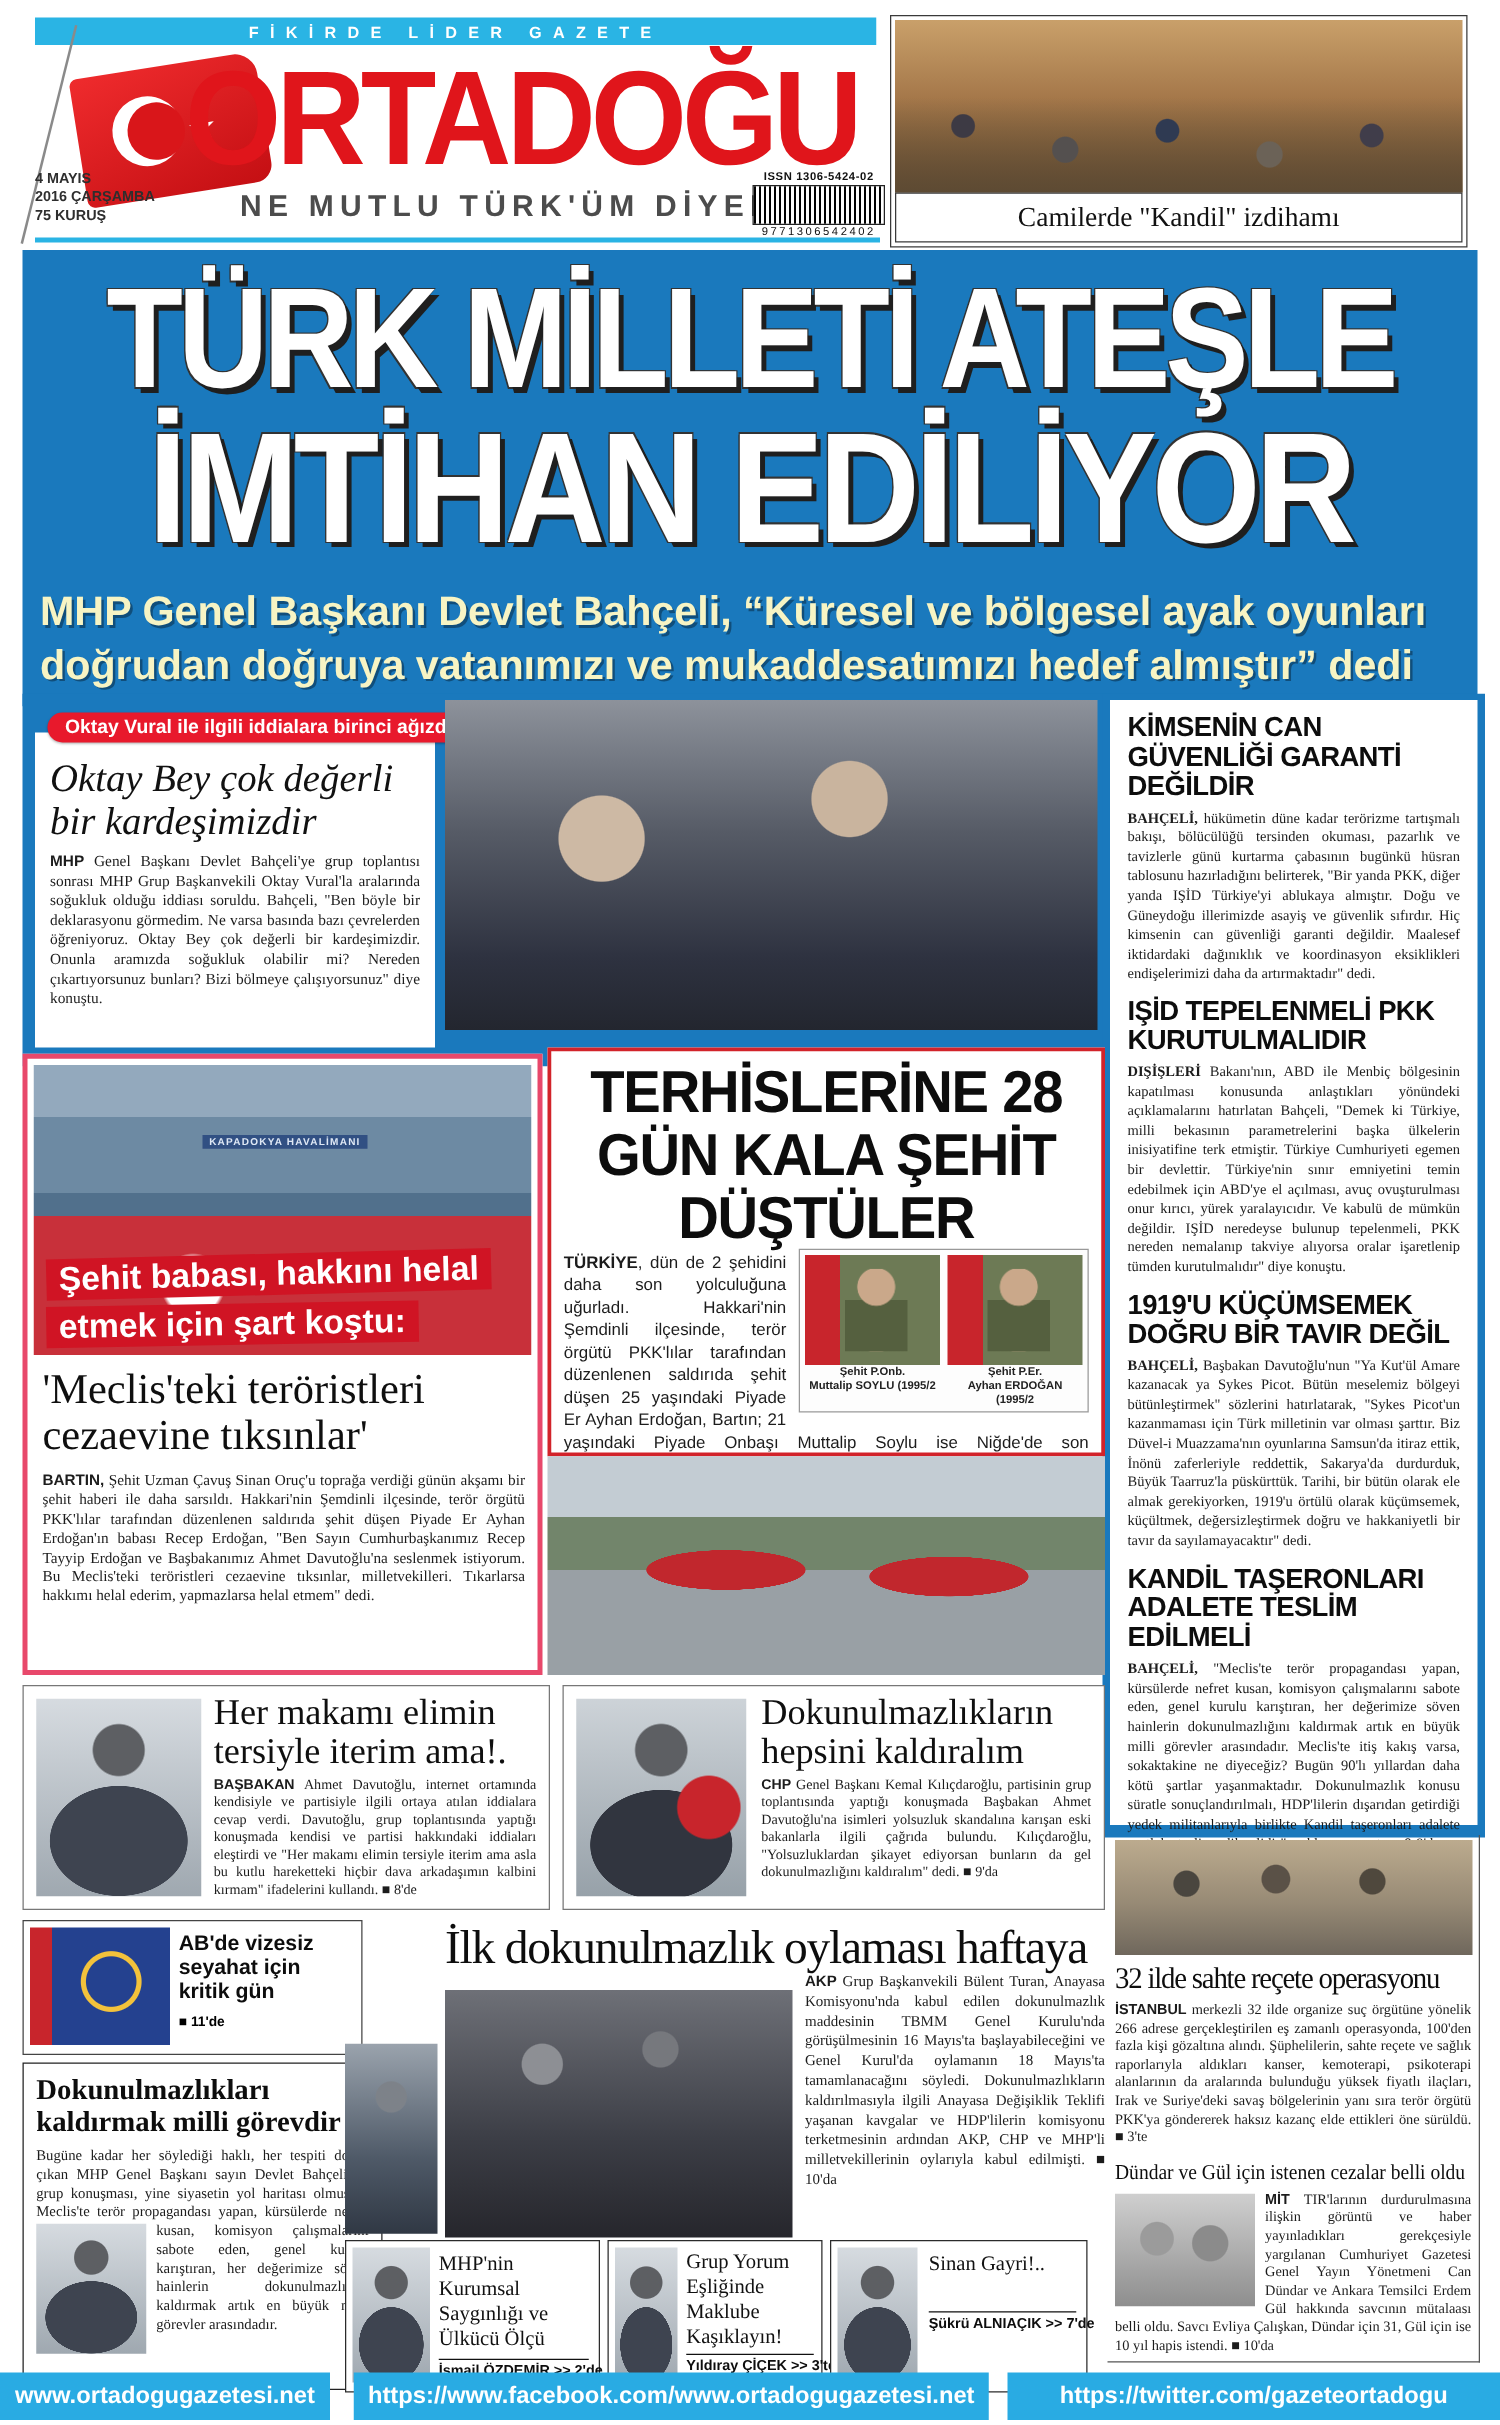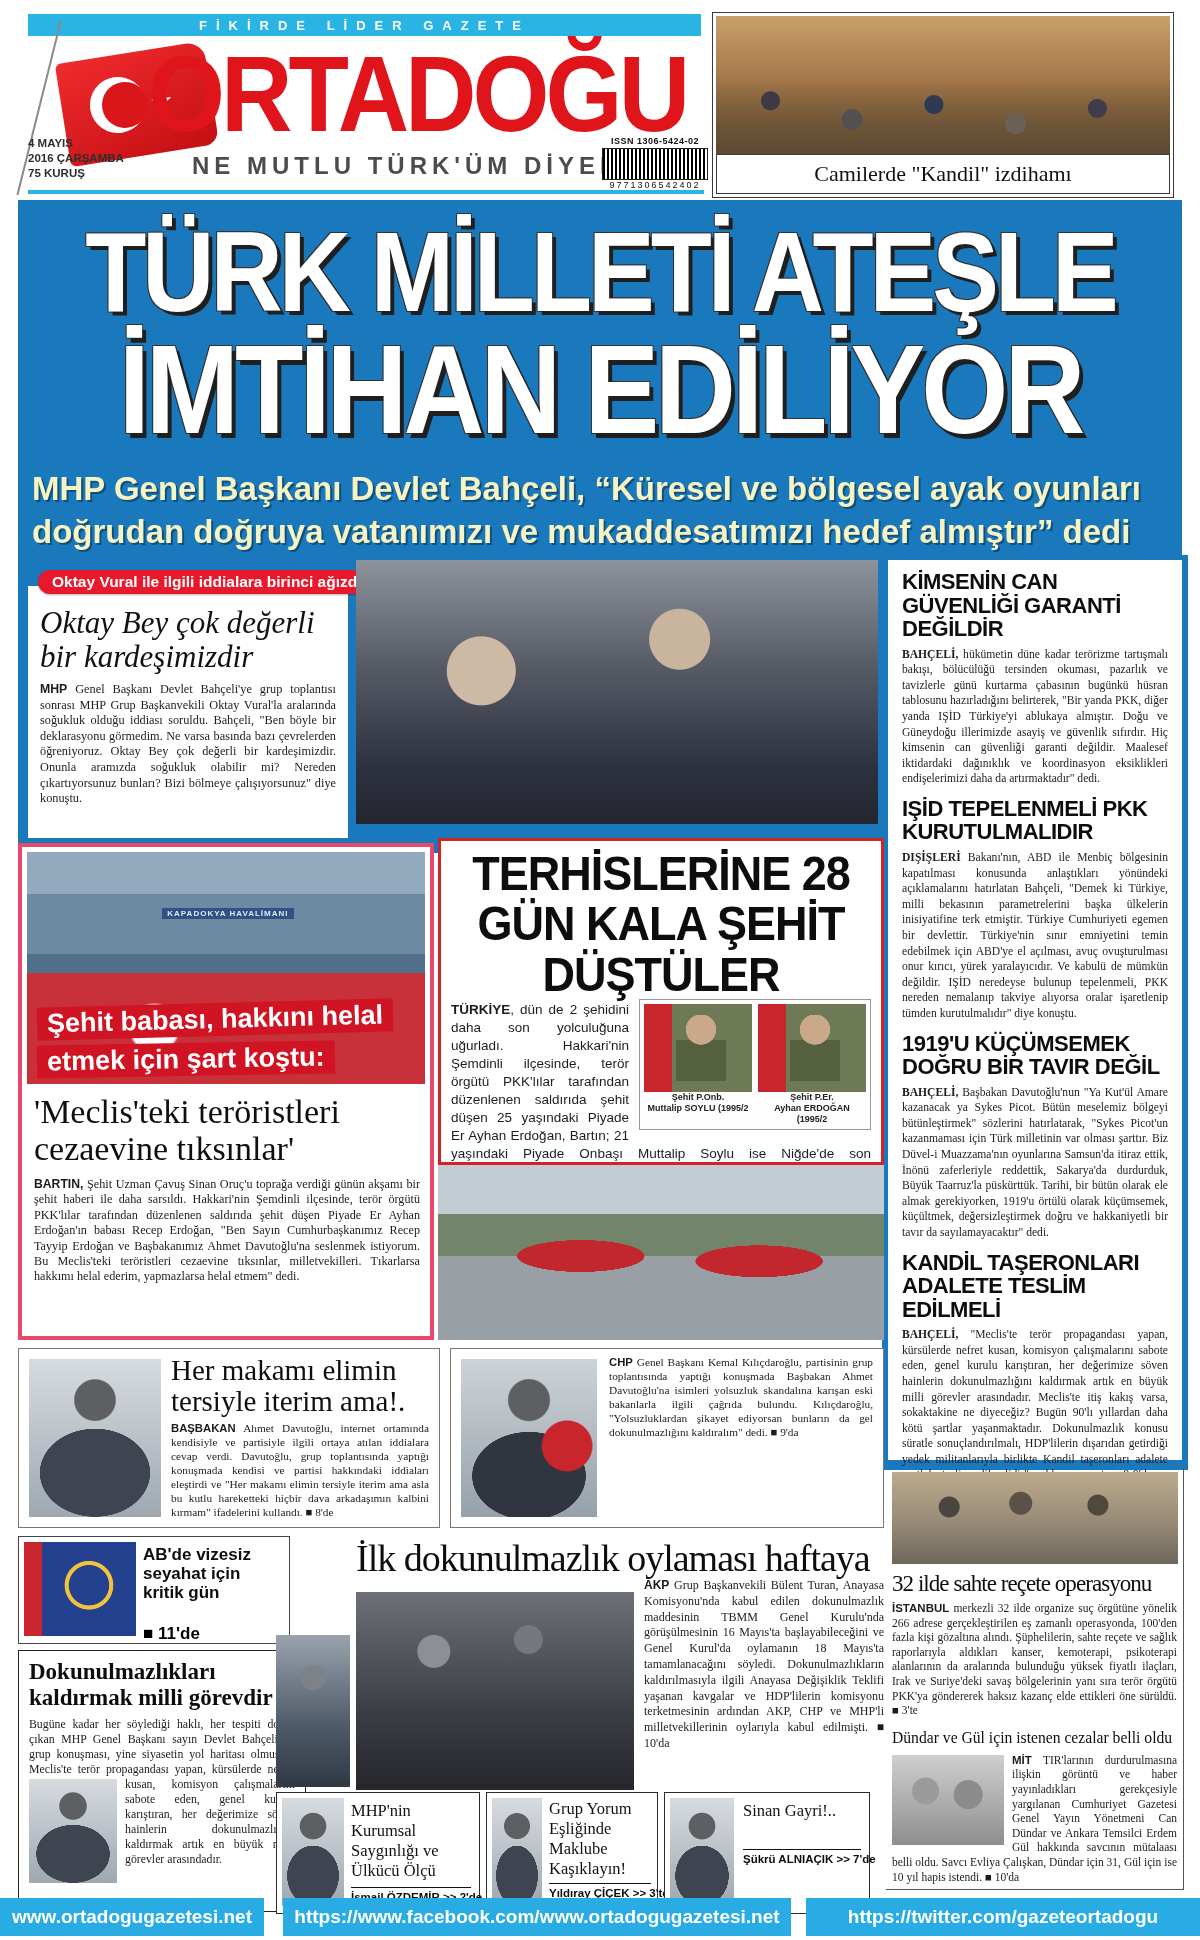--- a/index.html
+++ b/index.html
@@ -201,29 +201,30 @@
   </div>
 </div>
 
 <div class="abs card" style="left:450px;top:1348px;width:434px;height:180px;border:1px solid #777;box-sizing:border-box;overflow:hidden;">
   <div class="abs portrait" style="left:10px;top:10px;width:136px;height:158px;background:
     radial-gradient(circle at 78% 55%,#c8252c 0 18%,transparent 19%),
     radial-gradient(circle at 50% 26%,#5d5f63 0 15%,transparent 16%),
     radial-gradient(ellipse 42% 28% at 50% 74%,#31353f 0 99%,transparent 100%),
     linear-gradient(#cdd3d8,#97a1a9);"></div>
   <div style="margin:6px 10px 0 158px;">
+    <div style="font-family:'Liberation Serif',serif;font-size:29px;line-height:31px;color:#0f0f0f;">Dokunulmazlıkların hepsini kaldıralım</div>
     <p class="serifbody" style="font-size:11.3px;line-height:14px;margin:4px 0 0 0;"><b style="font-family:'Liberation Sans',sans-serif;">CHP</b><span> Genel Başkanı Kemal Kılıçdaroğlu, partisinin grup toplantısında yaptığı konuşmada Başbakan Ahmet Davutoğlu'na isimleri yolsuzluk skandalına karışan eski bakanlarla ilgili çağrıda bulundu. Kılıçdaroğlu, "Yolsuzluklardan şikayet ediyorsan bunların da gel dokunulmazlığını kaldıralım" dedi.  ■ 9'da</span></p>
   </div>
 </div>
 
 <div class="abs card" style="left:18px;top:1536px;width:272px;height:108px;border:1px solid #444;box-sizing:border-box;">
   <div class="abs ph-eu" style="left:5px;top:5px;width:112px;height:94px;"></div>
   <div style="margin:8px 6px 0 124px;">
     <div style="font-weight:bold;font-size:17px;line-height:19px;color:#0d0d0d;">AB'de vizesiz seyahat için kritik gün</div>
-    <div class="pageref" style="font-size:17px;margin-top:22px;">■ 11'de</div>
+    <div class="pageref" style="font-size:11px;margin-top:10px;">■ 11'de</div>
   </div>
 </div>
 
 <div class="abs card" style="left:18px;top:1650px;width:288px;height:262px;border:1.5px solid #222;box-sizing:border-box;padding:8px 10px;overflow:hidden;">
   <div style="font-family:'Liberation Serif',serif;font-weight:bold;font-size:23px;line-height:26px;color:#0d0d0d;">Dokunulmazlıkları kaldırmak milli görevdir</div>
   <p class="serifbody" style="font-size:11.8px;line-height:15px;margin:6px 0 0 0;">
     <span>Bugüne kadar her söylediği haklı, her tespiti doğru çıkan MHP Genel Başkanı sayın Devlet Bahçeli'nin grup konuşması, yine siyasetin yol haritası olmuştur. Meclis'te terör propagandası yapan, kürsülerde nefret kusan, </span><span class="portrait" style="float:left;width:88px;height:104px;margin:2px 8px 0 0;"></span><span>komisyon çalışmalarını sabote eden, genel kurulu karıştıran, her değerimize söven hainlerin dokunulmazlığını kaldırmak artık en büyük milli görevler arasındadır.</span>
   </p>
 
 </div>

